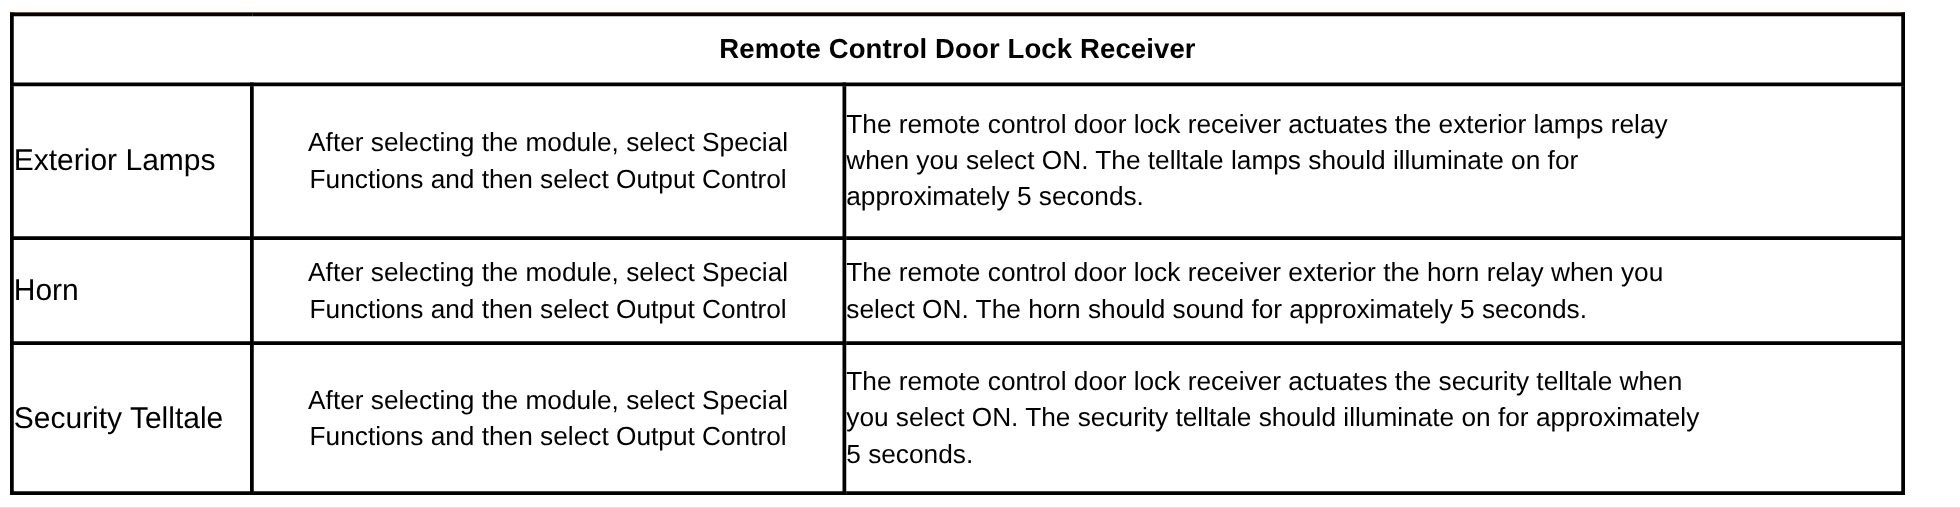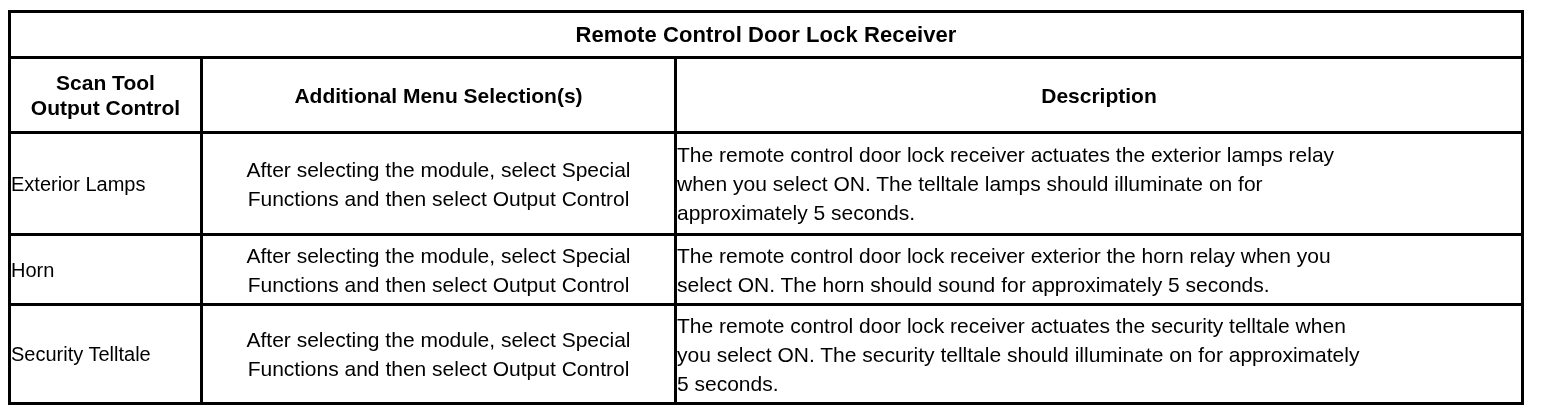--- a/index.html
+++ b/index.html
@@ -70,21 +70,21 @@
     padding: 2px 4px;
   }
   .head-cell .hl {
     display: block;
     white-space: nowrap;
   }
 
   
   .cell-control {
     text-align: left;
-    font-size: 20px;
+    font-size: 24px;
     line-height: 26px;
     padding: 2px 4px 2px 6px;
     white-space: nowrap;
   }
   .cell-menu {
     text-align: center;
     font-size: 21px;
     line-height: 29px;
     padding: 4px 2px 4px 6px;
   }
@@ -127,32 +127,20 @@
         <col class="c-control">
         <col class="c-menu">
         <col class="c-desc">
       </colgroup>
       <tbody>
 
         <tr class="r-title">
           <td class="title-cell" colspan="3">Remote Control Door Lock Receiver</td>
         </tr>
 
-        <tr class="r-head">
-          <td class="head-cell">
-            <span class="hl">Scan Tool</span>
-            <span class="hl">Output Control</span>
-          </td>
-          <td class="head-cell">
-            <span class="hl">Additional Menu Selection(s)</span>
-          </td>
-          <td class="head-cell">
-            <span class="hl">Description</span>
-          </td>
-        </tr>
 
         <tr class="r-1">
           <td class="cell-control">Exterior Lamps</td>
           <td class="cell-menu">
             <span class="ml">After selecting the module, select Special</span>
             <span class="ml">Functions and then select Output Control</span>
           </td>
           <td class="cell-desc">
             <span class="dl">The remote control door lock receiver actuates the exterior lamps relay</span>
             <span class="dl">when you select ON. The telltale lamps should illuminate on for</span>

